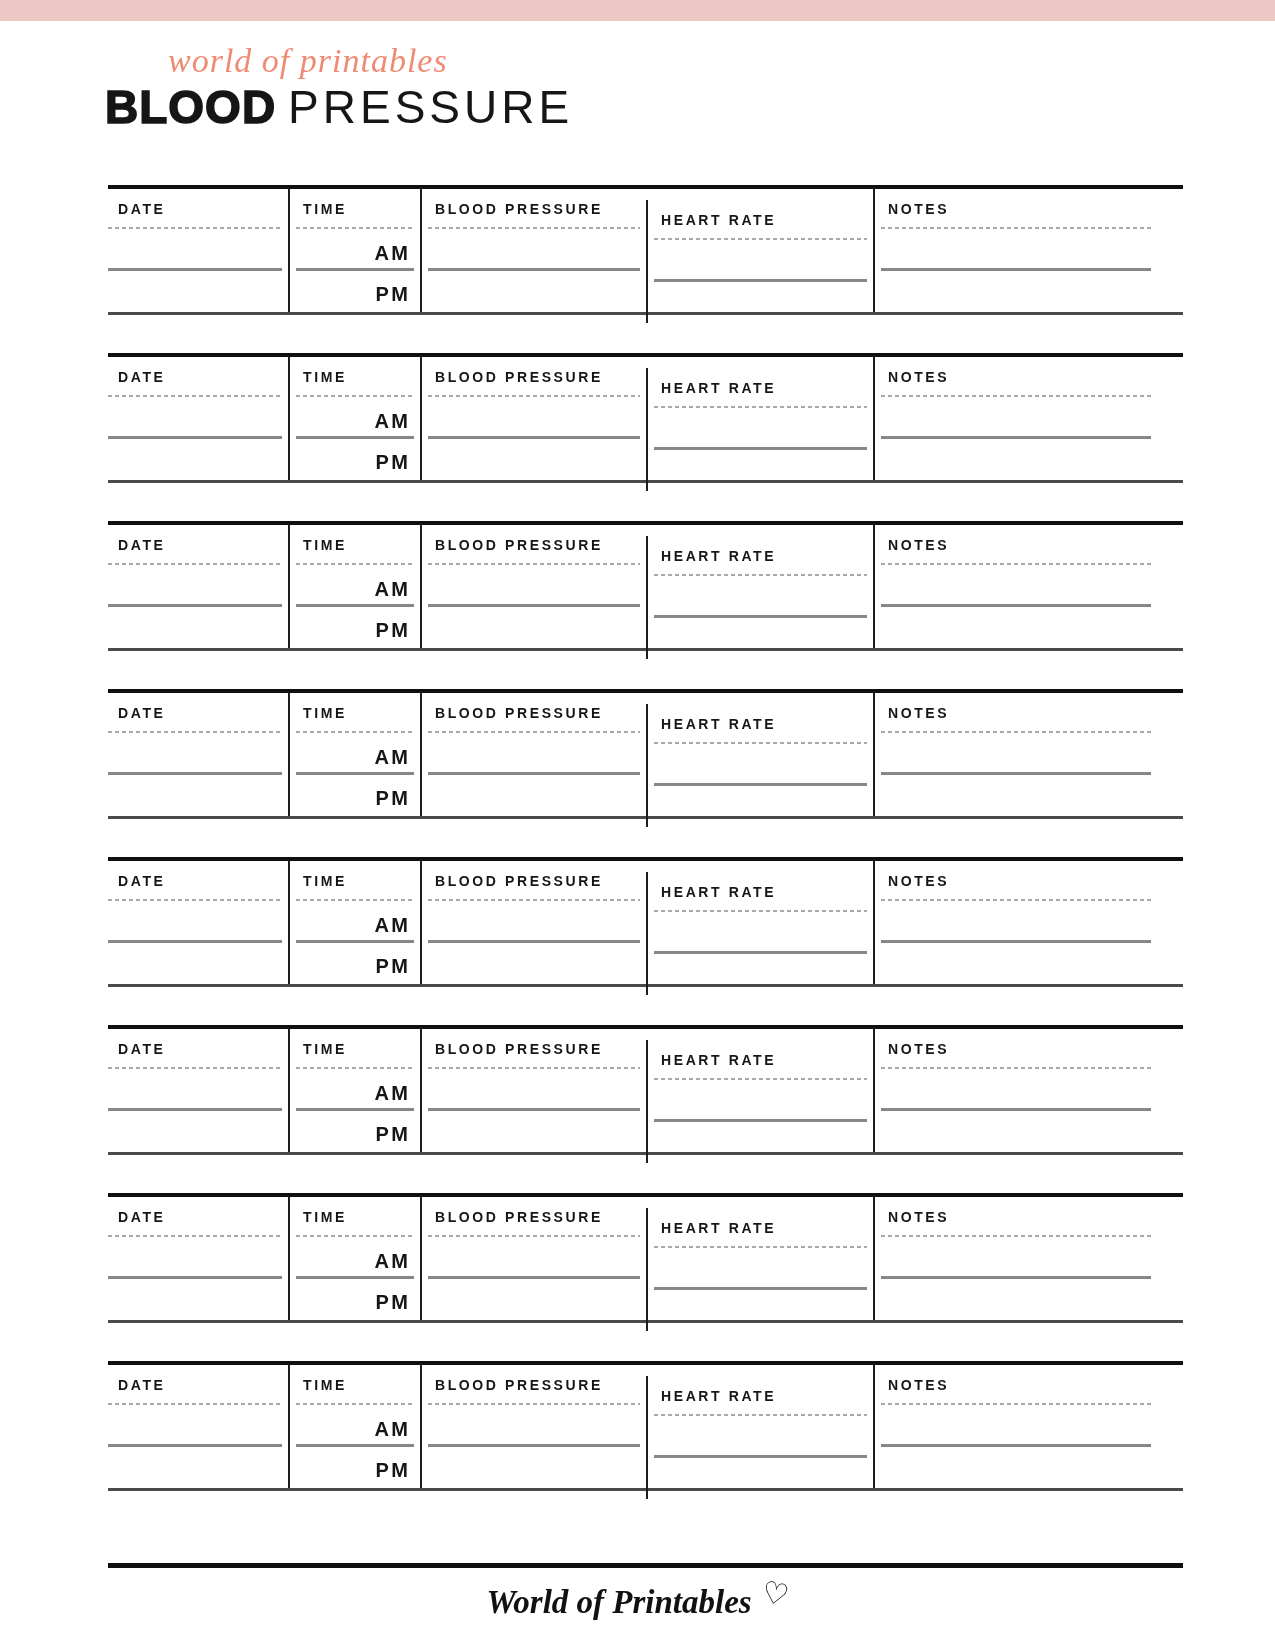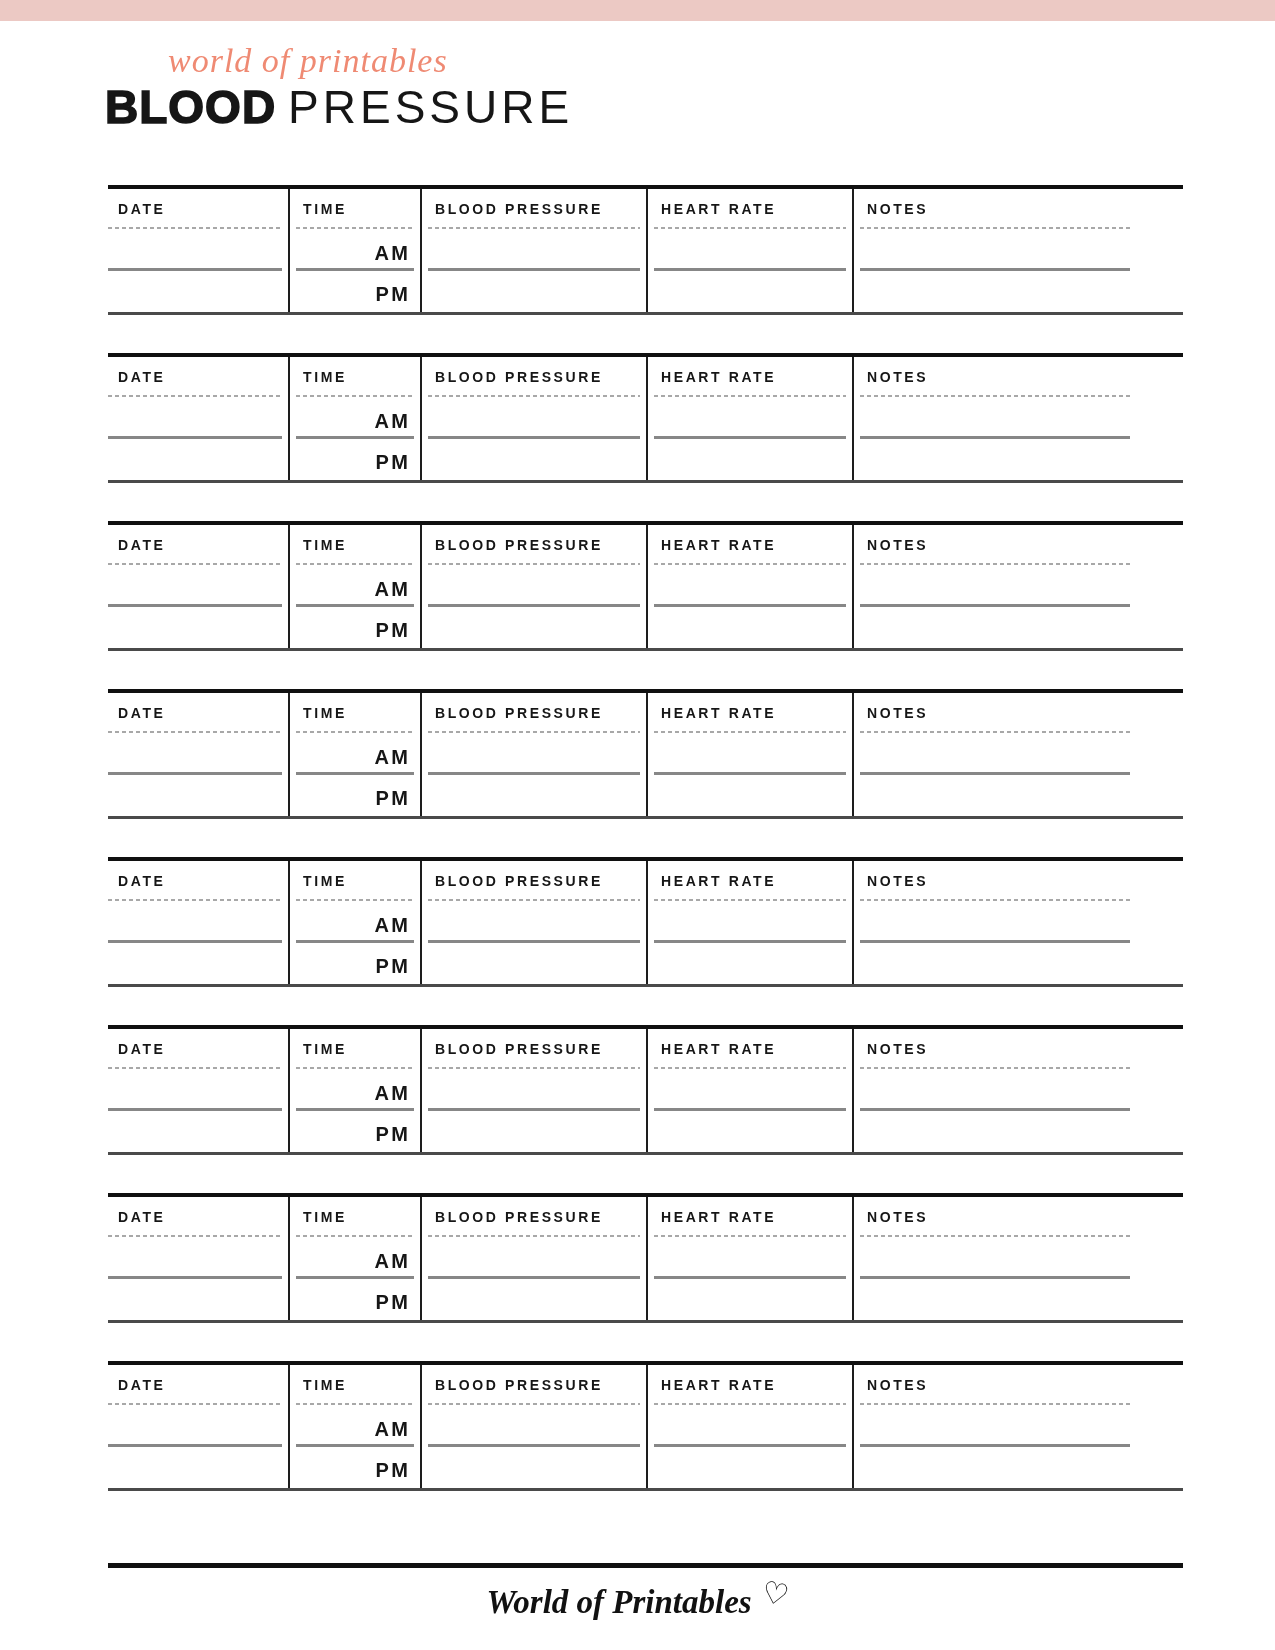--- a/index.html
+++ b/index.html
@@ -33,21 +33,21 @@
     border-bottom:3px solid var(--block-bottom-line,#4a4a4a);
   }
   .row{display:flex;}
   .row.head{height:39px;}
   .row.amr{height:43px;}
   .row.pmr{height:41px;}
   .cell{box-sizing:border-box;position:relative;height:100%;}
   .c0{width:180px;}
   .c1{width:132px;border-left:2px solid var(--divider,#1d1d1d);}
   .c2{width:226px;border-left:2px solid var(--divider,#1d1d1d);}
-  .c3{width:206px;border-left:2px solid var(--divider,#1d1d1d);}
+  .c3{width:227px;border-left:2px solid var(--divider,#1d1d1d);margin-top:11px;}
   .c4{width:278px;border-left:2px solid var(--divider,#1d1d1d);}
 
   .head .cell{display:flex;align-items:center;padding-left:13px;}
   .head .c0{padding-left:10px;}
   .col-label{font-size:14px;font-weight:700;letter-spacing:2.6px;color:var(--ink,#141414);}
 
   .dotline{
     position:absolute;bottom:-1px;height:2px;left:6px;right:6px;
     background:repeating-linear-gradient(90deg,var(--dotted-line,#a8a8a8) 0 4px,transparent 4px 7px);
   }

